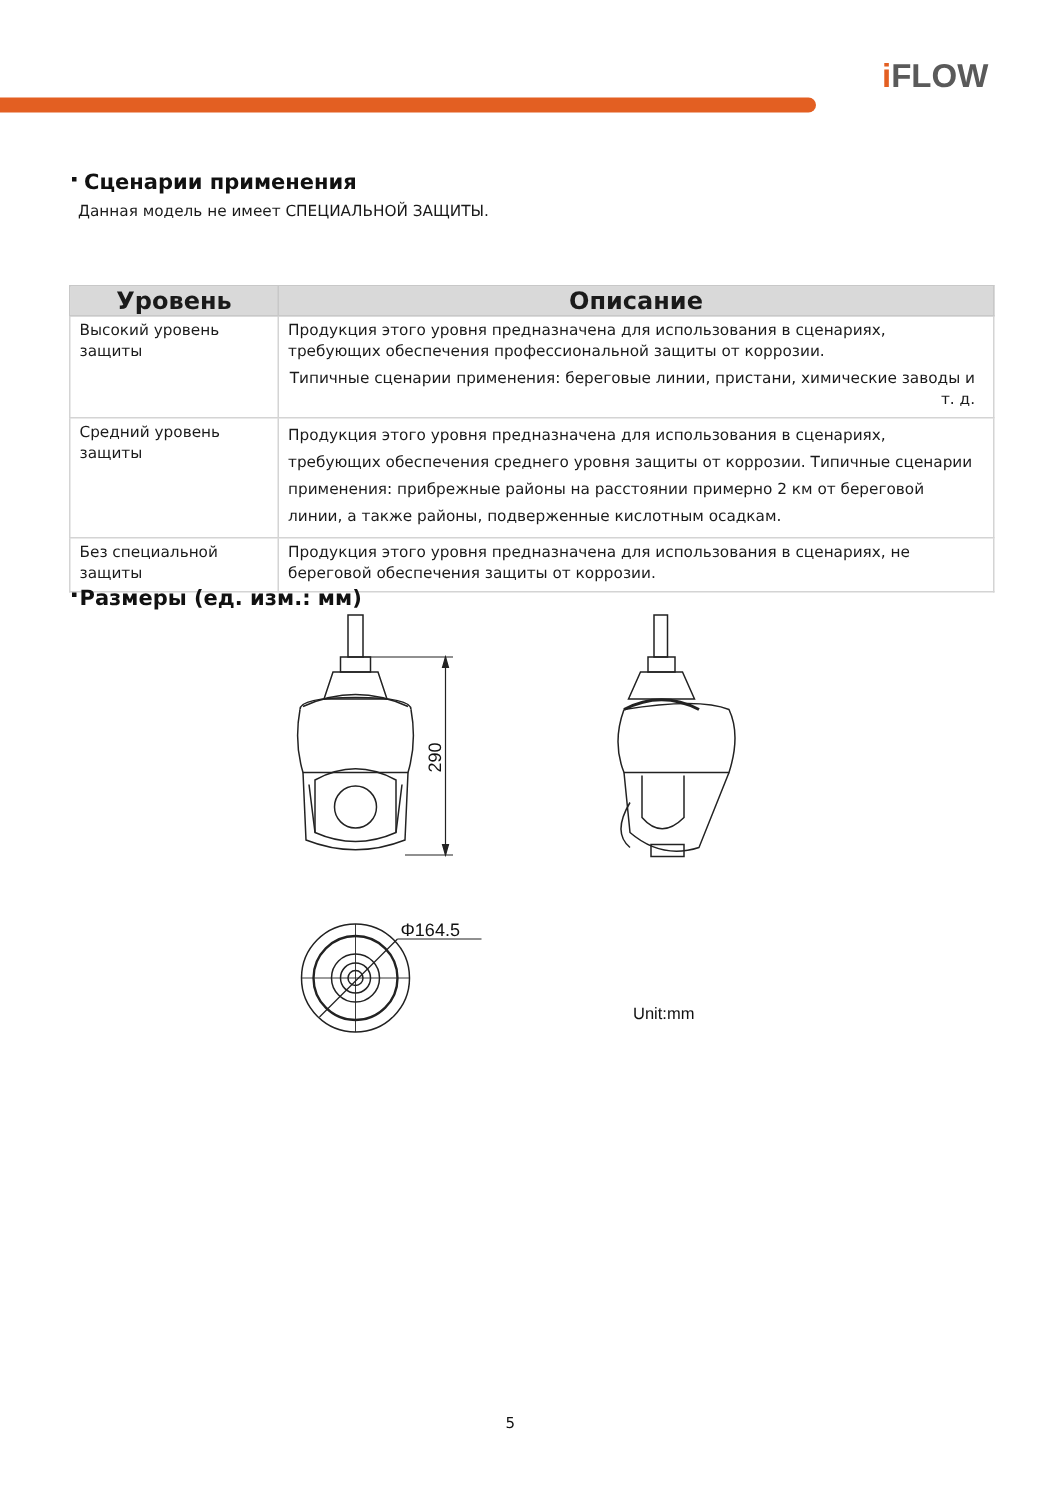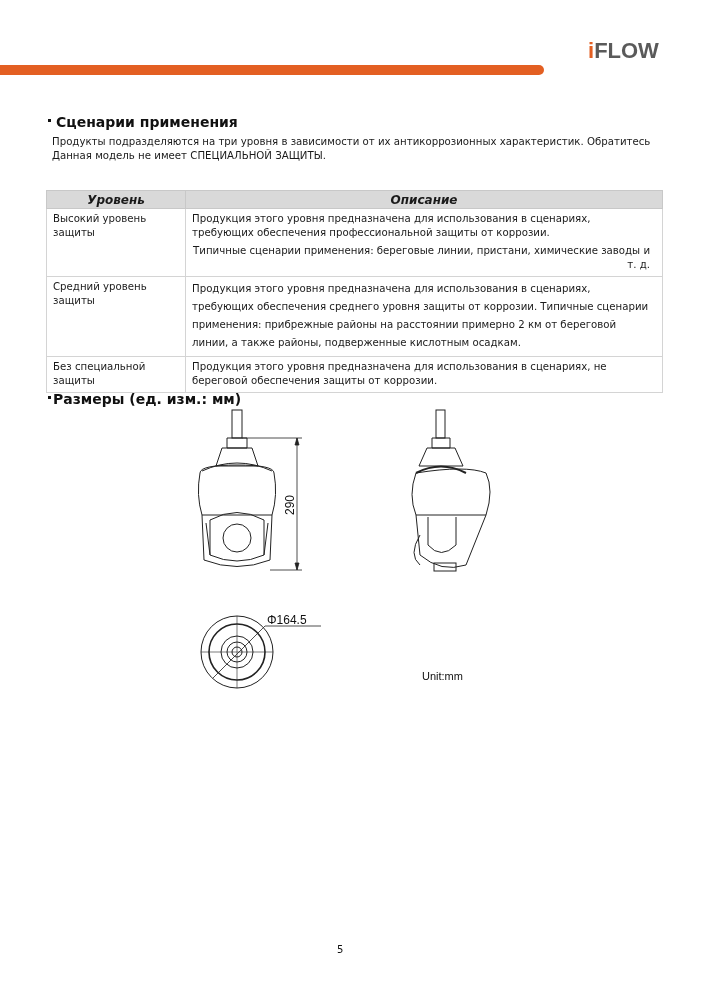--- a/index.html
+++ b/index.html
@@ -4,21 +4,21 @@
 <style>
   html, body { margin:0; padding:0; background:#ffffff; }
   body { width:706px; height:1000px; position:relative; overflow:hidden; font-family:"DejaVu Sans", sans-serif; color:#1a1a1a; }
   .logo { position:absolute; left:588px; top:40px; font-family:"Liberation Sans", sans-serif; font-weight:bold; font-size:22px; letter-spacing:0px; color:#5a5a5a; line-height:22px; }
   .logo .first { color:#e35f22; }
   .bar { position:absolute; left:0; top:65px; width:544px; height:10px; background:#e35f22; border-radius:0 5px 5px 0; }
   .h1 { position:absolute; left:48px; top:114px; font-size:14px; font-weight:bold; color:#111; }
   .h1 .sq { display:inline-block; width:3px; height:3px; background:#111; margin-right:5px; vertical-align:middle; position:relative; top:-3px; }
   .intro { position:absolute; left:52px; top:135px; font-size:10.2px; line-height:13.5px; color:#1a1a1a; }
   table { position:absolute; left:46px; top:190px; width:617px; border-collapse:collapse; font-size:10.2px; color:#1a1a1a; }
-  th { background:#d9d9d9; font-weight:bold; height:17px; padding:0; border:1px solid #c8c8c8; font-size:12px;font-style:italic; }
+  th { background:#d9d9d9; font-weight:bold; height:17px; padding:0; border:1px solid #c8c8c8; font-size:16px; }
   td { border:1px solid #d4d4d4; vertical-align:top; padding:3px 12px 4px 6px; line-height:14px; }
   td.lvl { width:120px; }
   td p { margin:0; }
   td p.gap { margin-top:4px;text-align:right; }
   td.mid p { line-height:18px; }
   .h2 { position:absolute; left:48px; top:391px; font-size:14px; font-weight:bold; color:#111; }
   .h2 .sq { display:inline-block; width:3px; height:3px; background:#111; margin-right:2px; vertical-align:middle; position:relative; top:-3px; }
   .drawing { position:absolute; }
   .dimtxt { font-family:"Liberation Sans", sans-serif; font-size:12px; fill:#111; }
   .unit { position:absolute; left:422px; top:650px; font-family:"Liberation Sans", sans-serif; font-size:11px; color:#111;margin-top:20px; }
@@ -26,21 +26,20 @@
 </style>
 </head>
 <body>
 
 <div class="logo"><span class="first">i</span><span>FLOW</span></div>
 <div class="bar"></div>
 
 <div class="h1"><span class="sq"></span><span>Сценарии применения</span></div>
 
 <div class="intro">
-  <div>Продукты подразделяются на три уровня в зависимости от их антикоррозионных характеристик. Обратитесь</div>
   <div>Данная модель не имеет СПЕЦИАЛЬНОЙ ЗАЩИТЫ.</div>
 </div>
 
 <table>
   <thead>
     <tr>
       <th>Уровень</th>
       <th>Описание</th>
     </tr>
   </thead>

